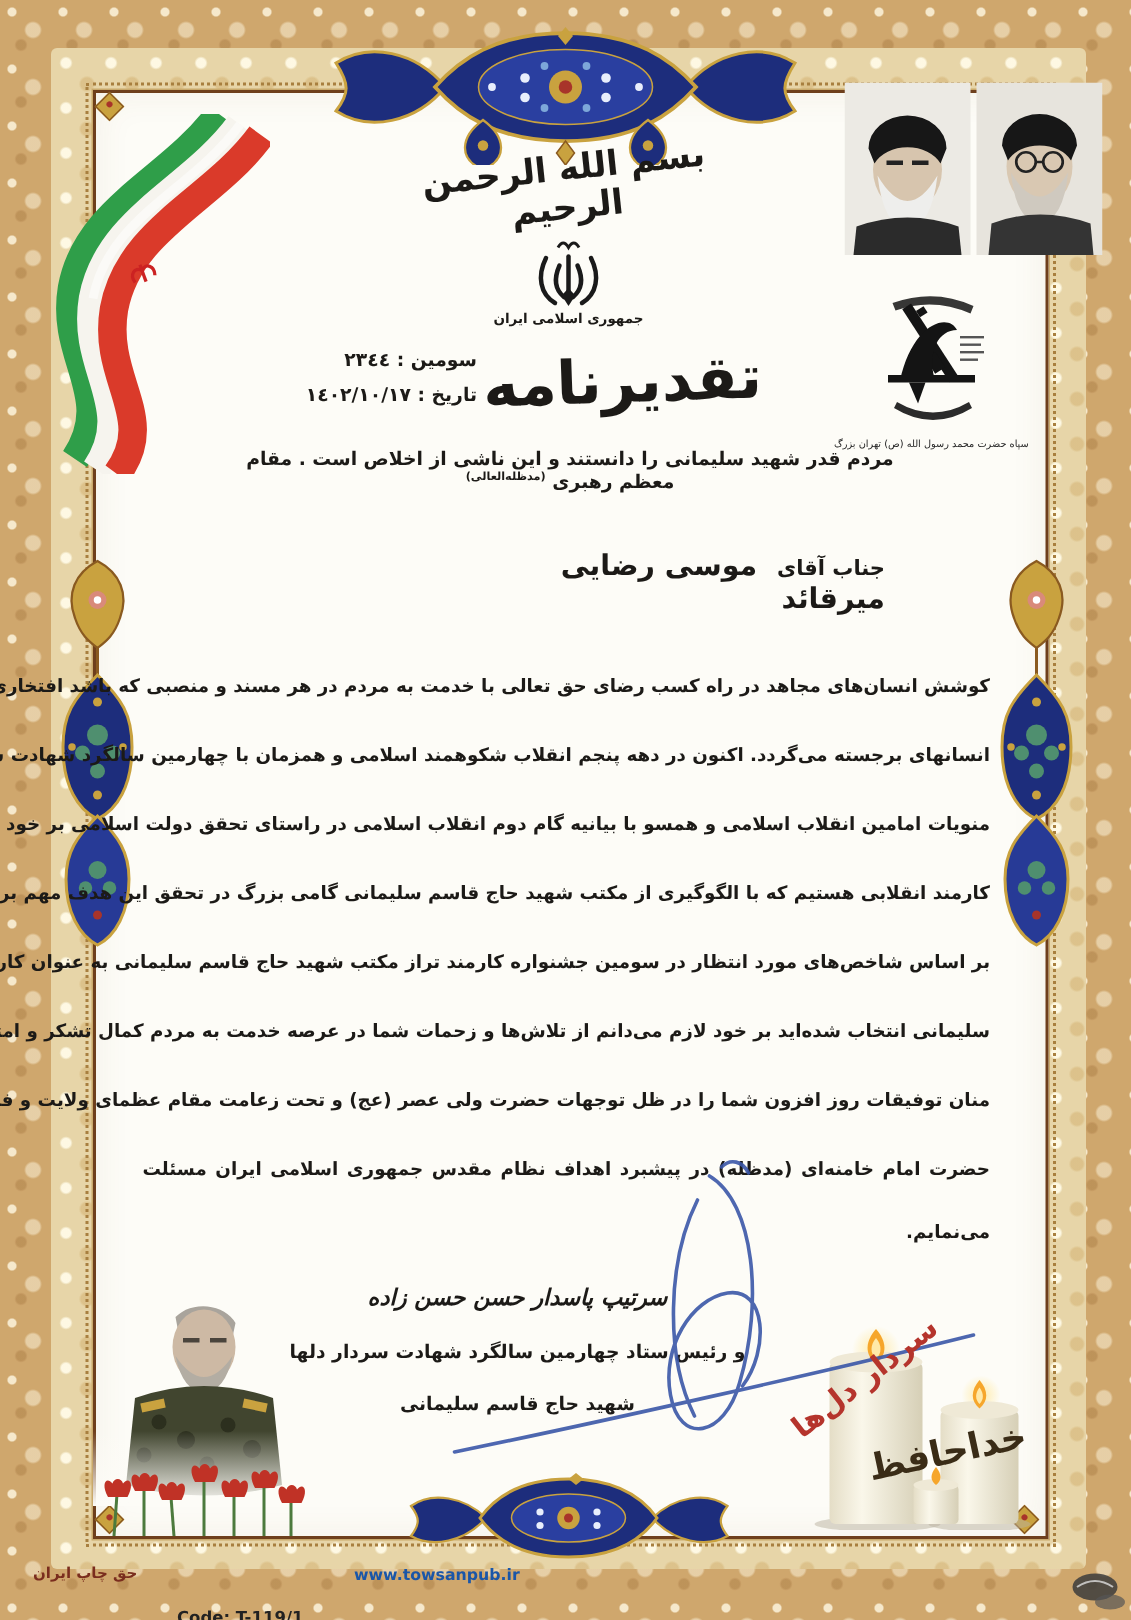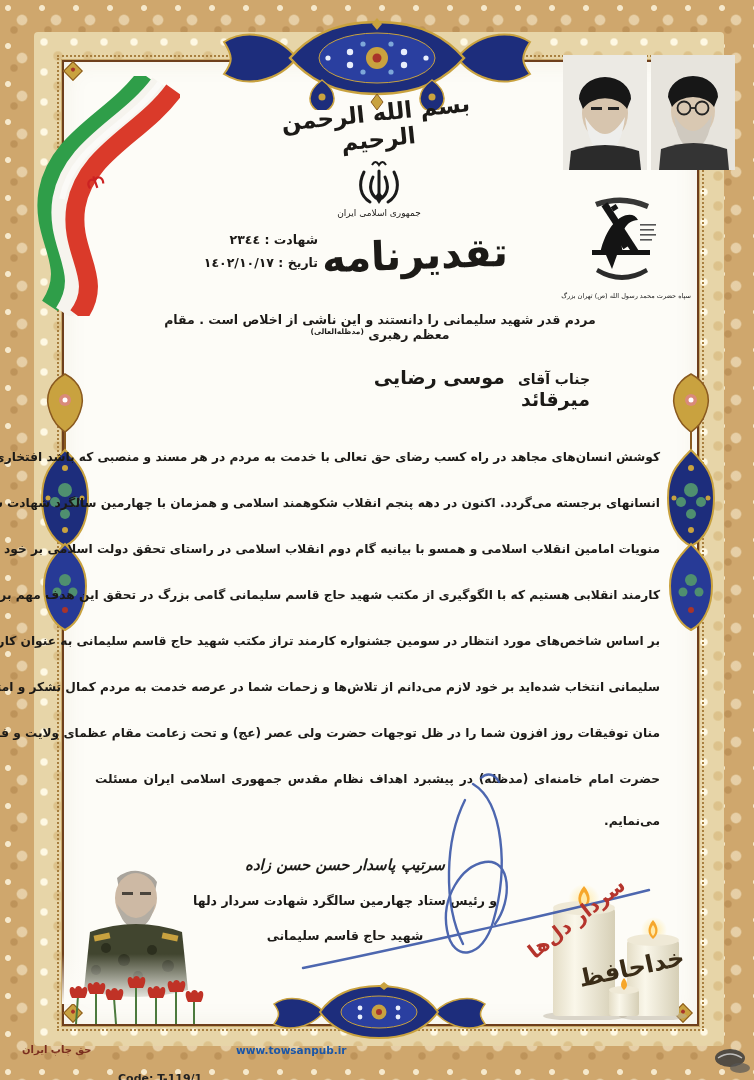--- a/index.html
+++ b/index.html
@@ -19,35 +19,35 @@
   .sheet{position:absolute;left:62px;top:60px;width:633px;height:962px;background:#fdfcf7;
     border:2px solid #6e3f1c;box-shadow:0 0 0 1px #c9a96b, inset 0 0 24px rgba(120,90,40,.08);}
   .sheet::after{content:"";position:absolute;left:-7px;top:-7px;right:-7px;bottom:-7px;
     border:2px dotted #a87f3f;pointer-events:none;}
   .abs{position:absolute;}
   .fa{color:#1c1a17;}
   .corner{position:absolute;width:12px;height:12px;background:#c9a23f;border:1px solid #8a5a20;transform:rotate(45deg);z-index:2;}
   .corner i{position:absolute;left:3px;top:3px;width:4px;height:4px;background:#a8342a;border-radius:50%;}
   .num-block{z-index:3;font-size:12.5px;font-weight:bold;line-height:23px;text-align:right;}
   .besmellah{z-index:3;font-size:23px;font-weight:bold;text-align:center;transform:rotate(-6deg);letter-spacing:1px;}
-  .emb-cap{z-index:3;font-size:9px;font-weight:normal;text-align:center;}
+  .emb-cap{z-index:3;font-size:9px;font-weight:bold;text-align:center;}
   .title{z-index:3;font-size:40px;font-weight:bold;text-align:center;transform:rotate(-2deg);}
   .quote{z-index:3;font-size:12.5px;font-weight:bold;text-align:center;}
   .quote sup{font-size:7.5px;}
   .recipient{z-index:3;text-align:right;}
   .recipient .sal{font-size:14px;font-weight:bold;}
   .recipient .nm{font-size:19px;font-weight:bold;margin-right:8px;}
   .bodytxt{z-index:3;}
   .bline{width:565px;height:46px;line-height:42px;font-size:12.2px;font-weight:bold;
     text-align:justify;text-align-last:justify;white-space:nowrap;overflow:visible;}
   .bline.last{text-align-last:right;white-space:normal;}
   .sig-block{z-index:3;text-align:center;line-height:35px;font-weight:bold;}
   .sig-block .l1{font-size:15px;font-style:italic;}
   .sig-block .l2,.sig-block .l3{font-size:12.5px;}
-  .irgc-cap{z-index:3;font-size:6.5px;text-align:right;color:#222;filter:blur(.2px);}
+  .irgc-cap{z-index:3;font-size:6.5px;text-align:left;color:#222;filter:blur(.2px);}
   .farewell{z-index:7;}
   .farewell .red{position:absolute;left:6px;top:26px;transform:rotate(-38deg);font-size:20px;font-weight:bold;color:#b5342c;white-space:nowrap;}
   .farewell .dark{position:absolute;left:66px;top:74px;transform:rotate(-12deg);font-size:24px;font-weight:bold;color:#3a2c17;white-space:nowrap;}
   .foot{position:absolute;top:1044px;z-index:3;font-weight:bold;white-space:nowrap;}
   .foot.copy{left:22px;font-size:10px;color:#7a2d1e;}
   .foot.code{left:118px;font-size:11px;color:#222;direction:ltr;margin-top:28px;}
   .foot.site{left:212px;font-size:10.5px;color:#1a56a8;direction:ltr;margin-left:24px;}
   svg{display:block;}
 </style>
 </head>
@@ -227,26 +227,26 @@
       <path d="M38,14 C44,26 42,38 32,44"></path>
       <path d="M29,19 C33,28 32,35 26,40"></path>
       <line x1="23" y1="13" x2="23" y2="38"></line>
     </g>
     <path d="M23,46 l4.5,-7 l-4.5,-5 l-4.5,5 Z" fill="#1a1a1a"></path>
     <path d="M16,7 q3.5,-6 7,0 q3.5,-6 7,0" fill="none" stroke="#1a1a1a" stroke-width="2"></path>
   </svg>
   <div class="abs emb-cap fa" style="left:317px;top:208px;width:124px;">جمهوری اسلامی ایران</div>
 
   <div class="abs num-block fa" style="left:168px;top:228px;width:150px;">
-    <div><span>شهادت :</span> <span>٢٣٤٤</span></div>
+    <div><span>سومین :</span> <span>٢٣٤٤</span></div>
     <div><span>تاریخ :</span> <span>١٤٠٢/١٠/١٧</span></div>
   </div>
 
   <div class="abs title fa" style="left:315px;top:232px;width:200px;">تقدیرنامه</div>
-  <div class="abs quote fa" style="left:145px;top:312px;width:470px;">
+  <div class="abs quote fa" style="left:145px;top:298px;width:470px;">
     <span>مردم قدر شهید سلیمانی را دانستند و این ناشی از اخلاص است . مقام معظم رهبری</span>
     <sup>(مدظله‌العالی)</sup>
   </div>
 
   <div class="abs recipient fa" style="left:320px;top:366px;width:270px;">
     <span class="sal">جناب آقای</span>
     <span class="nm">موسی رضایی میرقائد</span>
   </div>
 
   <div class="abs bodytxt fa" style="left:95px;top:436px;width:565px;">

